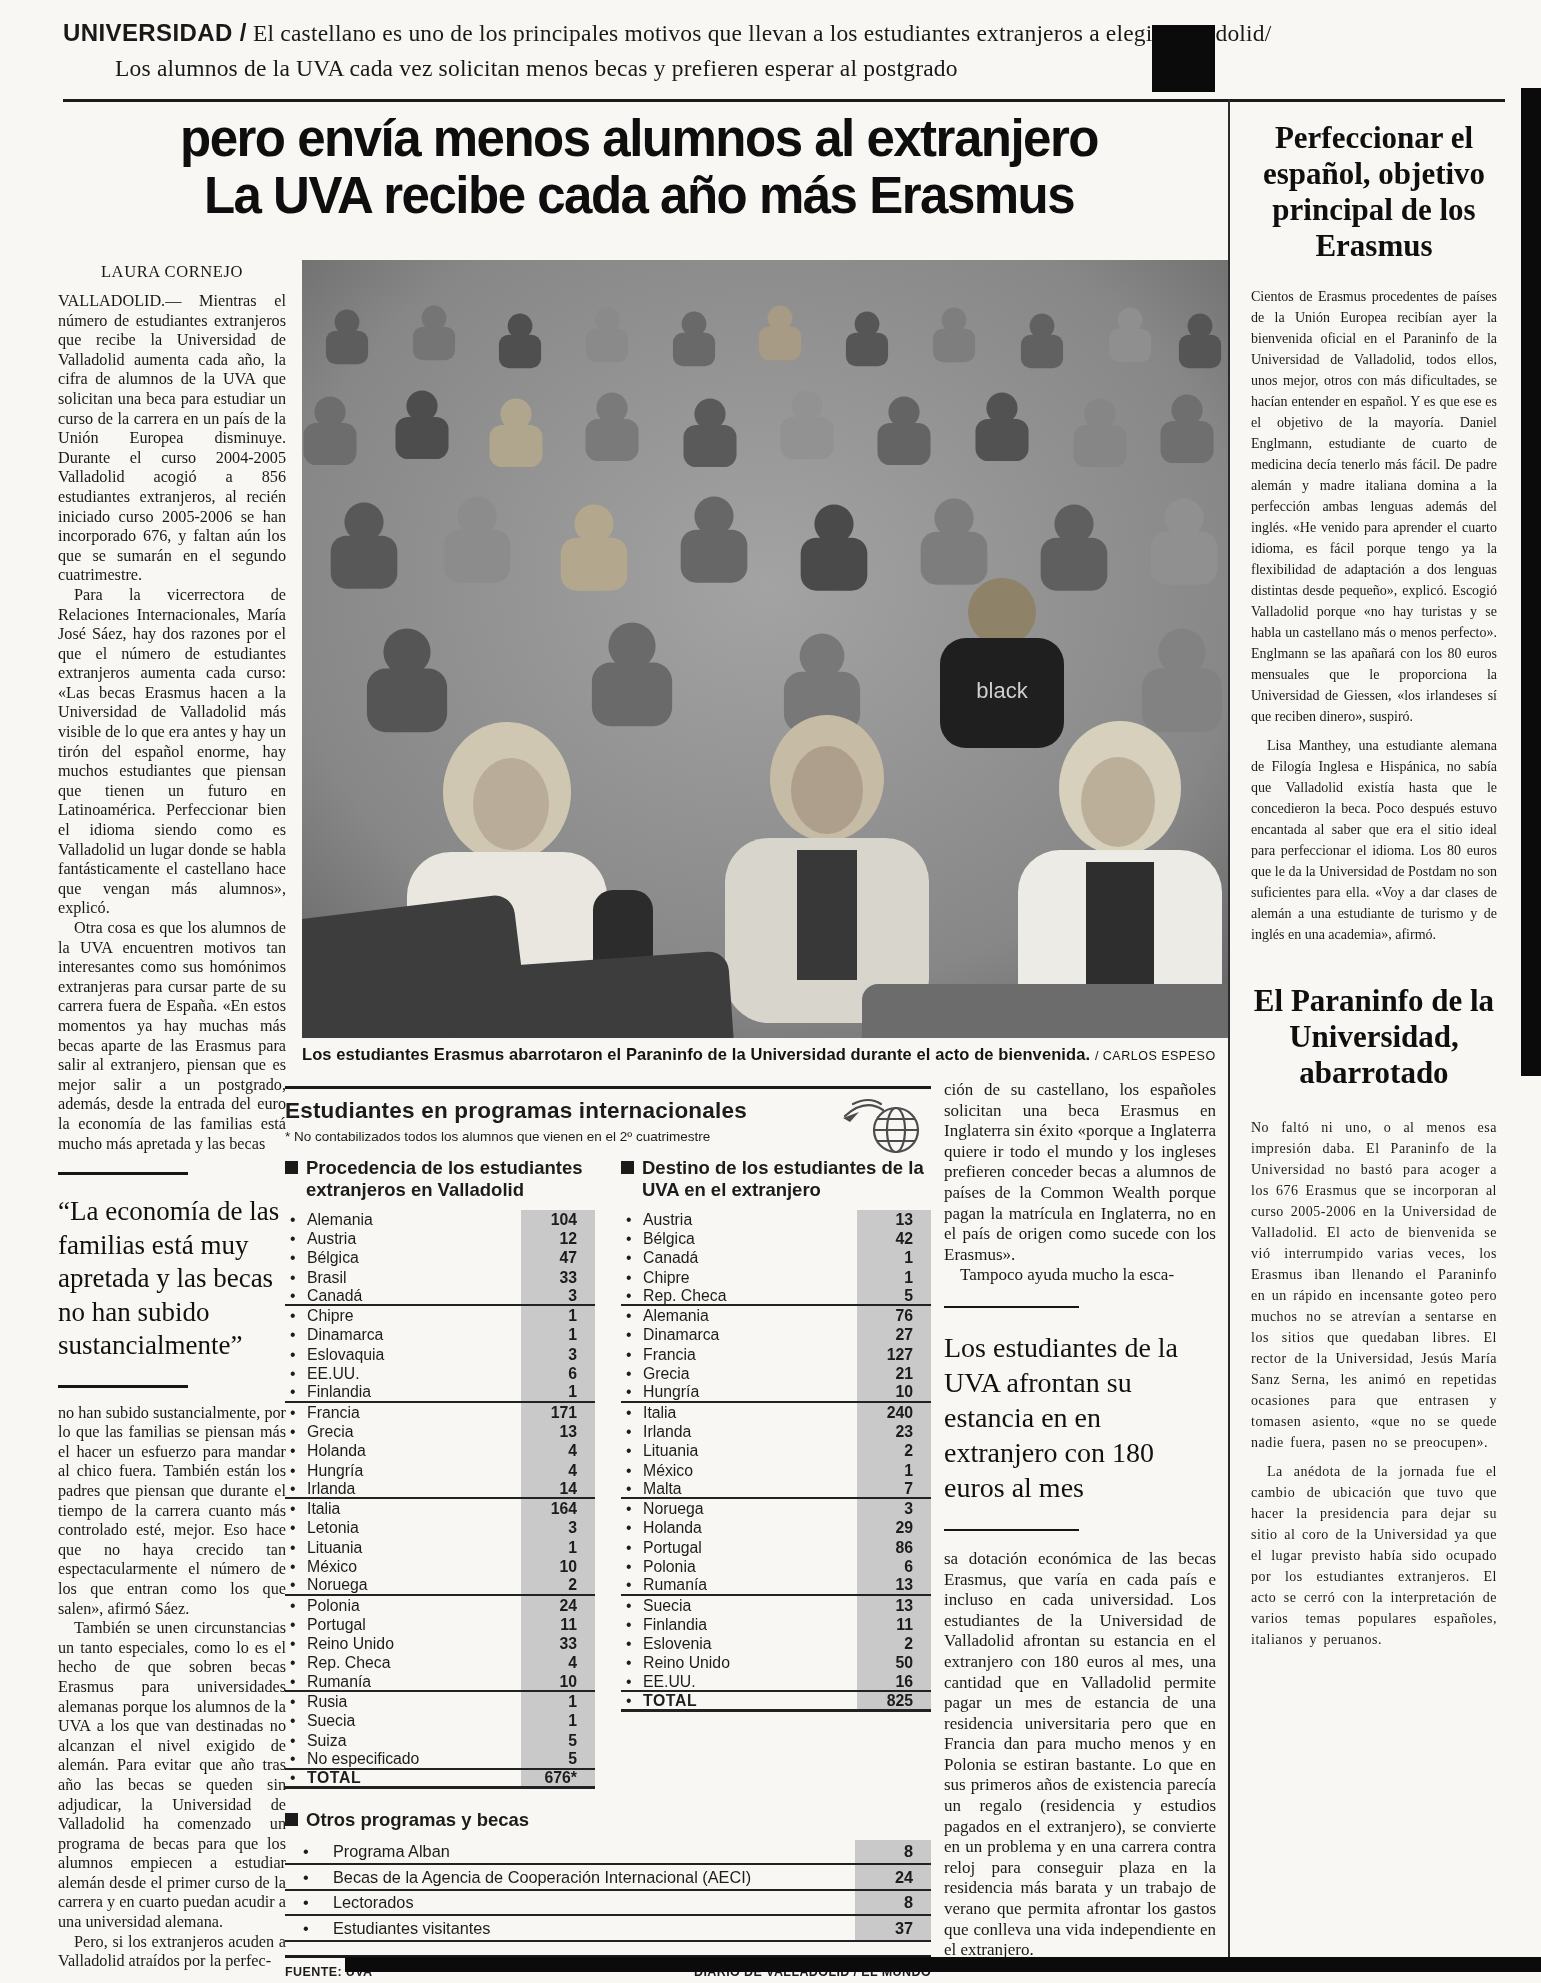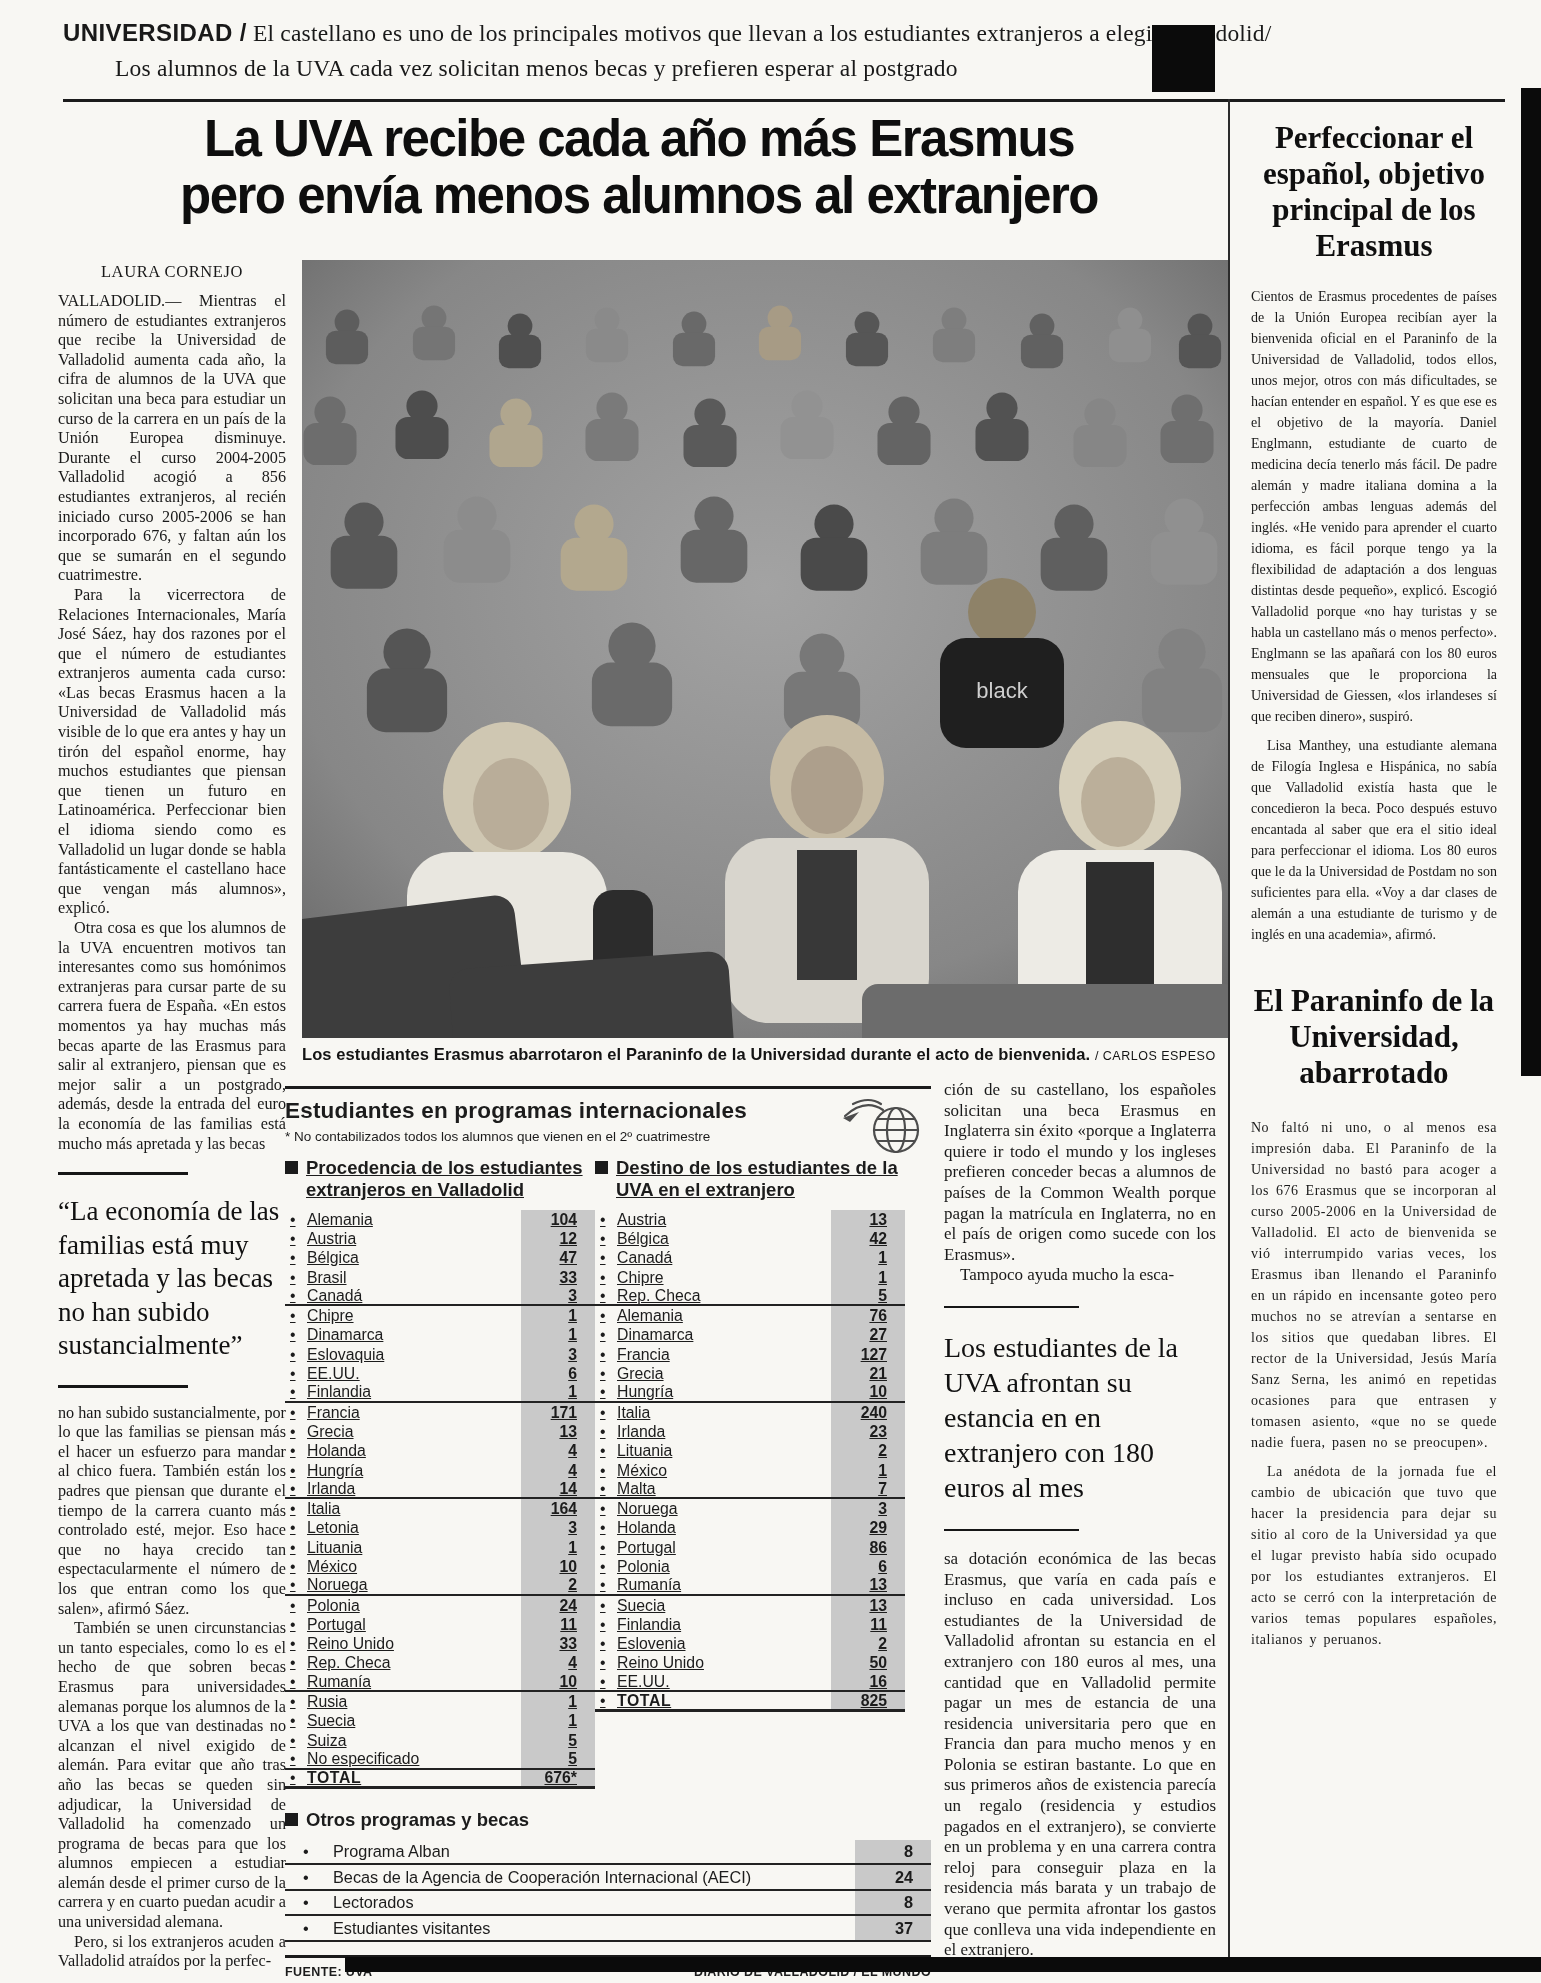--- a/index.html
+++ b/index.html
@@ -49,21 +49,21 @@
   
   .infographic{
     position:absolute;left:285px;top:1086px;width:646px;
     font-family:"Liberation Sans",sans-serif;color:#1c1c1c;
   }
   .ig-toprule{height:3px;background:#1b1b1b;margin-bottom:9px;}
   .ig-header{position:relative;}
   .ig-title{margin:0;font-size:22.5px;font-weight:bold;letter-spacing:.2px;}
   .ig-doodle{position:absolute;right:0;top:-8px;width:92px;height:72px;}
   .ig-note{margin:5px 0 13px;font-size:13.5px;}
-  .ig-cols{display:flex;text-decoration:underline;}
+  .ig-cols{display:flex;gap:26px;}
   .ig-col{width:310px;}
   .ig-h{margin:0 0 9px;font-size:18.5px;font-weight:bold;line-height:22px;display:flex;gap:8px;}
   .sq{flex:none;width:13px;height:13px;background:#1b1b1b;margin-top:4px;}
   .ig-row{display:flex;align-items:stretch;height:19.3px;font-size:15.8px;box-sizing:border-box;}
   .ig-row .bullet{width:17px;padding-left:5px;display:flex;align-items:center;}
   .ig-row .lbl{flex:1;display:flex;align-items:center;}
   .ig-row .val{
     width:56px;background:#c9c9c9;font-weight:bold;
     display:flex;align-items:center;justify-content:flex-end;padding-right:18px;
   }
@@ -105,22 +105,22 @@
 </style>
 </head>
 <body>
 
 <div class="page">
 
   <p class="kicker"><span class="kicker-section">UNIVERSIDAD /</span> <span>El castellano es uno de los principales motivos que llevan a los estudiantes extranjeros a elegir Valladolid/ Los alumnos de la UVA cada vez solicitan menos becas y prefieren esperar al postgrado</span></p>
   <div class="rule-top"></div>
 
   <h1 class="headline">
+    <span>pero envía menos alumnos al extranjero</span>
     <span>La UVA recibe cada año más Erasmus</span>
-    <span>pero envía menos alumnos al extranjero</span>
   </h1>
 
   <div class="col-left">
     <p class="byline">LAURA CORNEJO</p>
     <p class="btxt">VALLADOLID.— Mientras el número de estudiantes extranjeros que recibe la Universidad de Valladolid aumenta cada año, la cifra de alumnos de la UVA que solicitan una beca para estudiar un curso de la carrera en un país de la Unión Europea disminuye. Durante el curso 2004-2005 Valladolid acogió a 856 estudiantes extranjeros, al recién iniciado curso 2005-2006 se han incorporado 676, y faltan aún los que se sumarán en el segundo cuatrimestre.</p>
     <p class="btxt ind">Para la vicerrectora de Relaciones Internacionales, María José Sáez, hay dos razones por el que el número de estudiantes extranjeros aumenta cada curso: «Las becas Erasmus hacen a la Universidad de Valladolid más visible de lo que era antes y hay un tirón del español enorme, hay muchos estudiantes que piensan que tienen un futuro en Latinoamérica. Perfeccionar bien el idioma siendo como es Valladolid un lugar donde se habla fantásticamente el castellano hace que vengan más alumnos», explicó.</p>
     <p class="btxt ind">Otra cosa es que los alumnos de la UVA encuentren motivos tan interesantes como sus homónimos extranjeras para cursar parte de su carrera fuera de España. «En estos momentos ya hay muchas más becas aparte de las Erasmus para salir al extranjero, piensan que es mejor salir a un postgrado, además, desde la entrada del euro la economía de las familias está mucho más apretada y las becas</p>
     <div class="pullquote">“La economía de las familias está muy apretada y las becas no han subido sustancialmente”</div>
     <p class="btxt">no han subido sustancialmente, por lo que las familias se piensan más el hacer un esfuerzo para mandar al chico fuera. También están los padres que piensan que durante el tiempo de la carrera cuanto más controlado esté, mejor. Eso hace que no haya crecido tan espectacularmente el número de los que entran como los que salen», afirmó Sáez.</p>
     <p class="btxt ind">También se unen circunstancias un tanto especiales, como lo es el hecho de que sobren becas Erasmus para universidades alemanas porque los alumnos de la UVA a los que van destinadas no alcanzan el nivel exigido de alemán. Para evitar que año tras año las becas se queden sin adjudicar, la Universidad de Valladolid ha comenzado un programa de becas para que los alumnos empiecen a estudiar alemán desde el primer curso de la carrera y en cuarto puedan acudir a una universidad alemana.</p>

